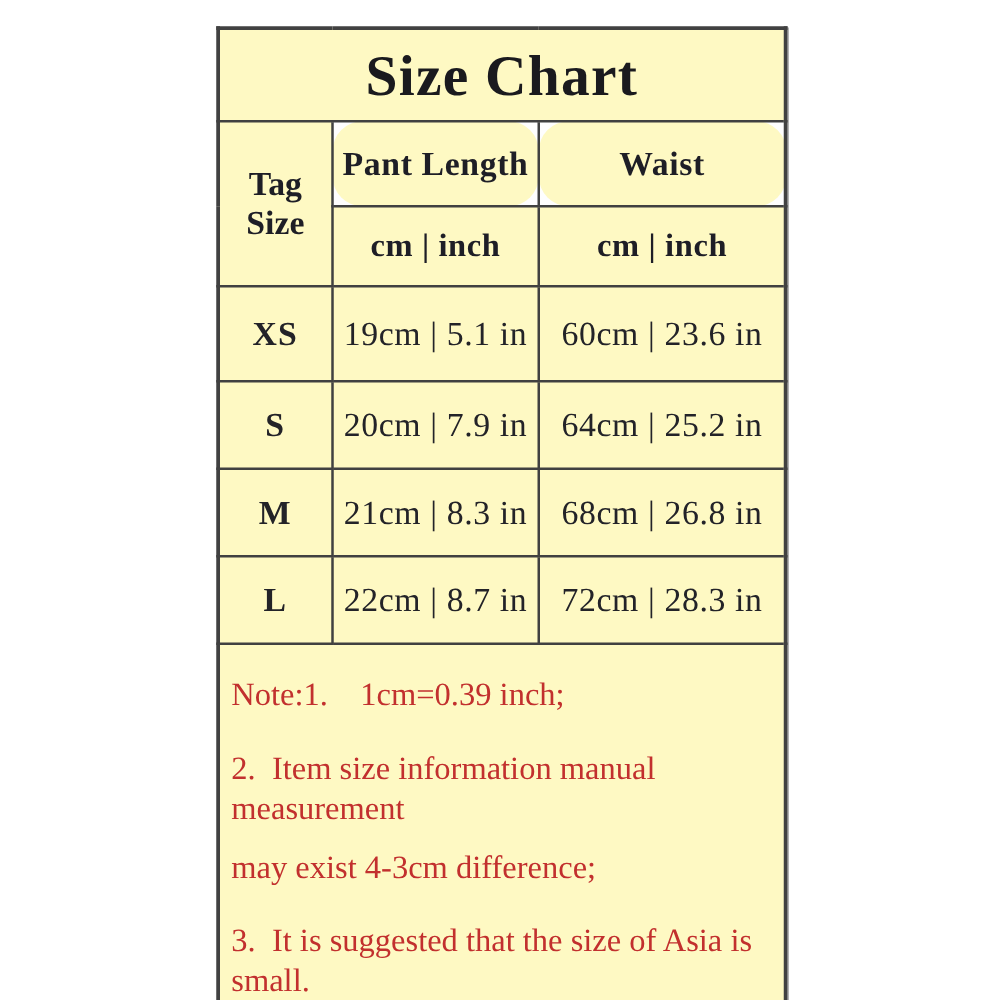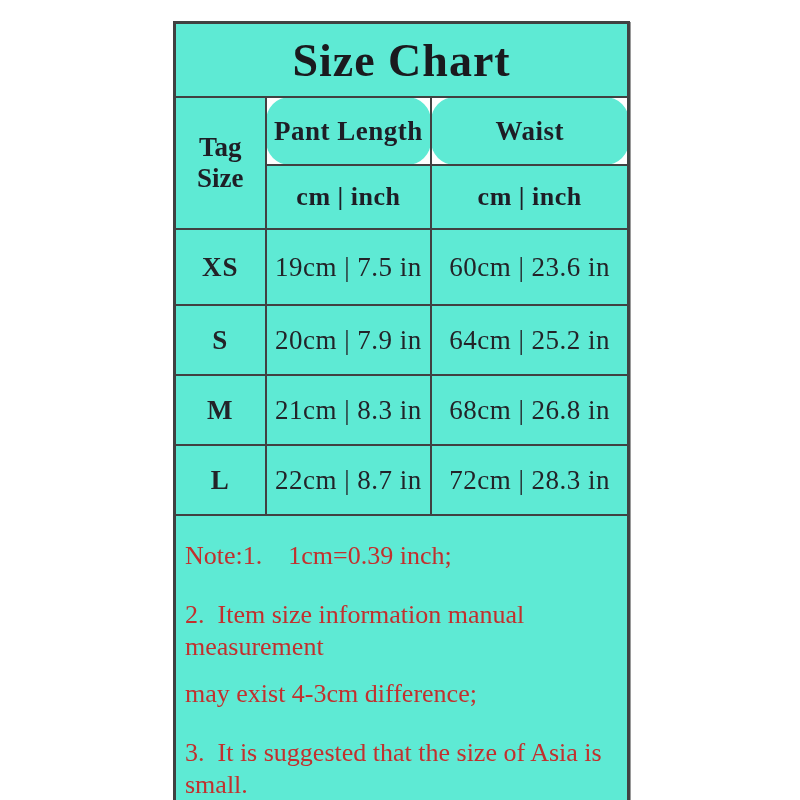--- a/index.html
+++ b/index.html
@@ -31,21 +31,21 @@
     border: 2px solid #414141;
   }
   table.size-table {
     border-width: 3px;
     box-shadow: 1px 1px 0 #9a9a9a;
   }
   td {
     text-align: center;
     vertical-align: middle;
     padding: 0;
-    background: #5eead4;
+    background: #fef9c3;
   }
   .col-tag   { width: 90px; }
   .col-pant  { width: 164px; }
   .col-waist { width: 195px; }
 
   .title-cell {
     height: 72px;
     font-size: 46px;
     font-weight: bold;
     letter-spacing: 1px;
@@ -132,21 +132,21 @@
         </td>
         <td class="hdr-cell">Pant Length</td>
         <td class="hdr-cell">Waist</td>
       </tr>
       <tr>
         <td class="subhdr-cell">cm | inch</td>
         <td class="subhdr-cell">cm | inch</td>
       </tr>
       <tr class="row-xs">
         <td class="size-cell">XS</td>
-        <td class="val-cell">19cm | 7.5 in</td>
+        <td class="val-cell">19cm | 5.1 in</td>
         <td class="val-cell">60cm | 23.6 in</td>
       </tr>
       <tr class="row-s">
         <td class="size-cell">S</td>
         <td class="val-cell">20cm | 7.9 in</td>
         <td class="val-cell">64cm | 25.2 in</td>
       </tr>
       <tr class="row-m">
         <td class="size-cell">M</td>
         <td class="val-cell">21cm | 8.3 in</td>

